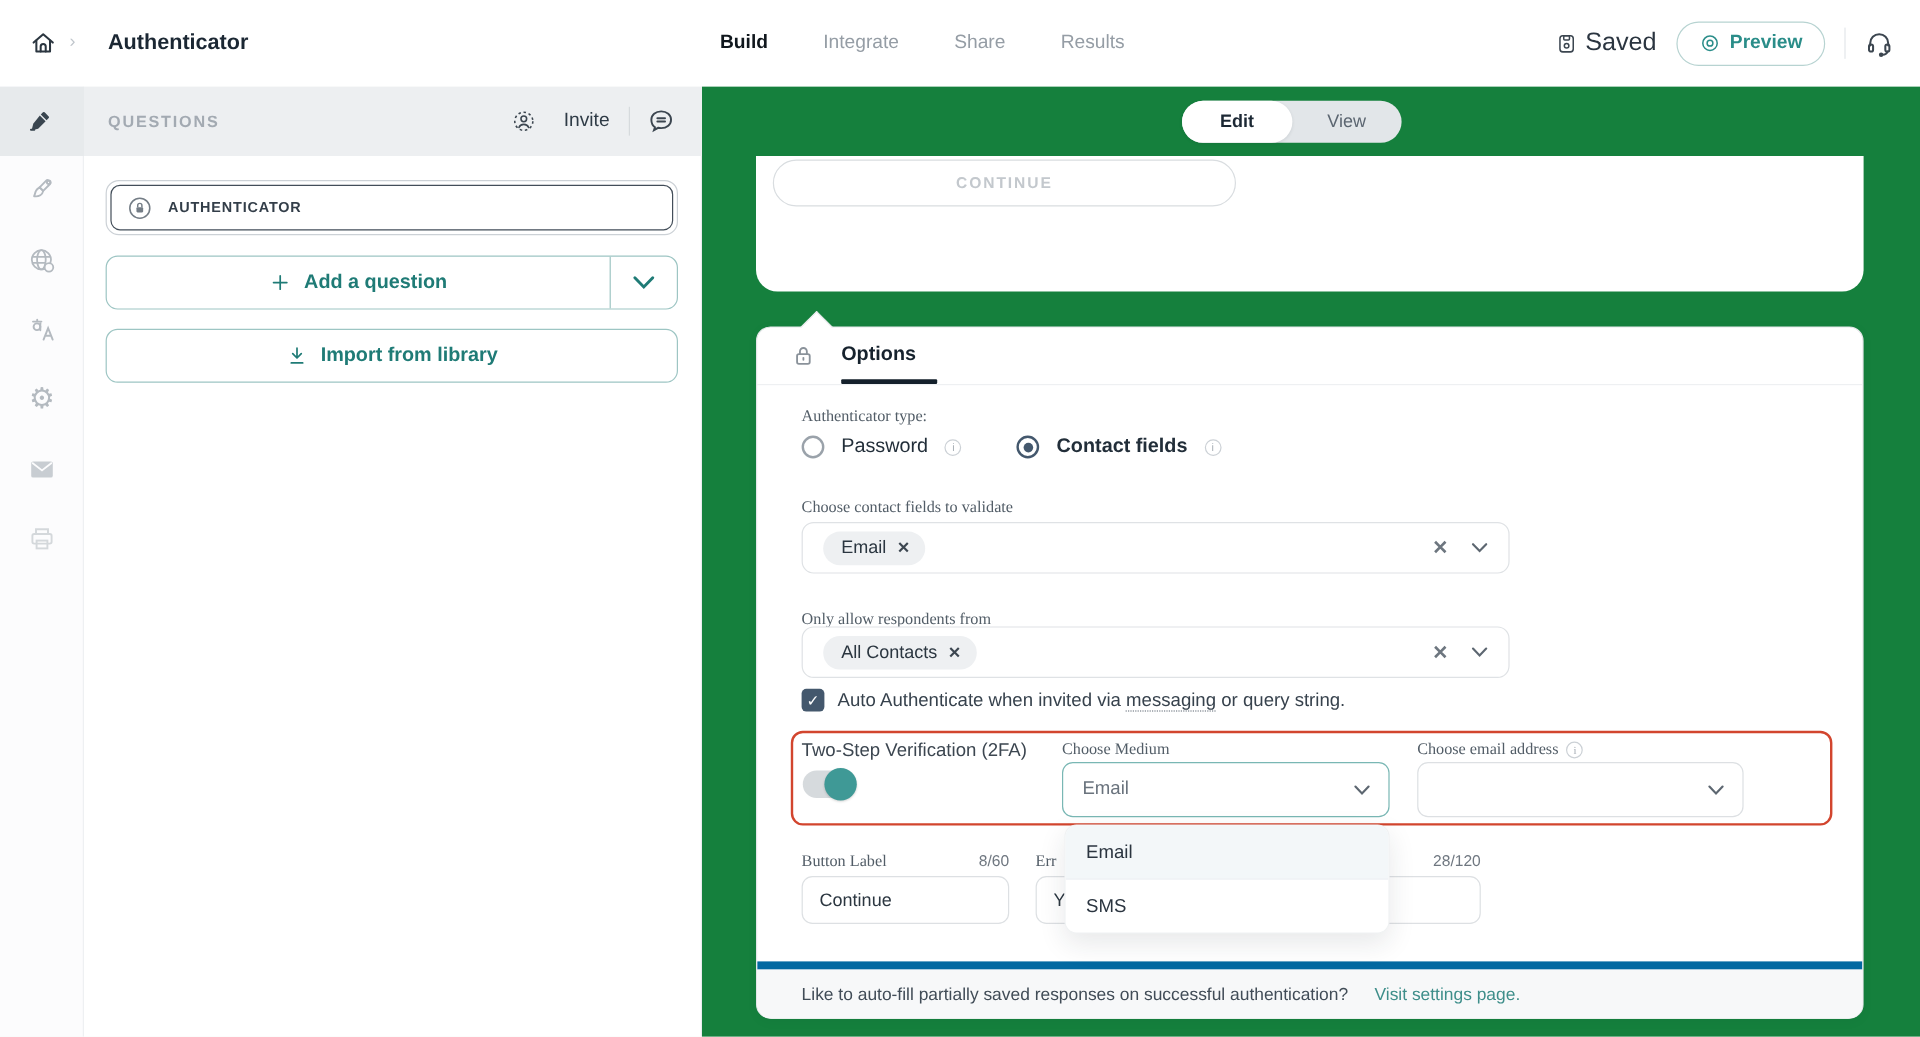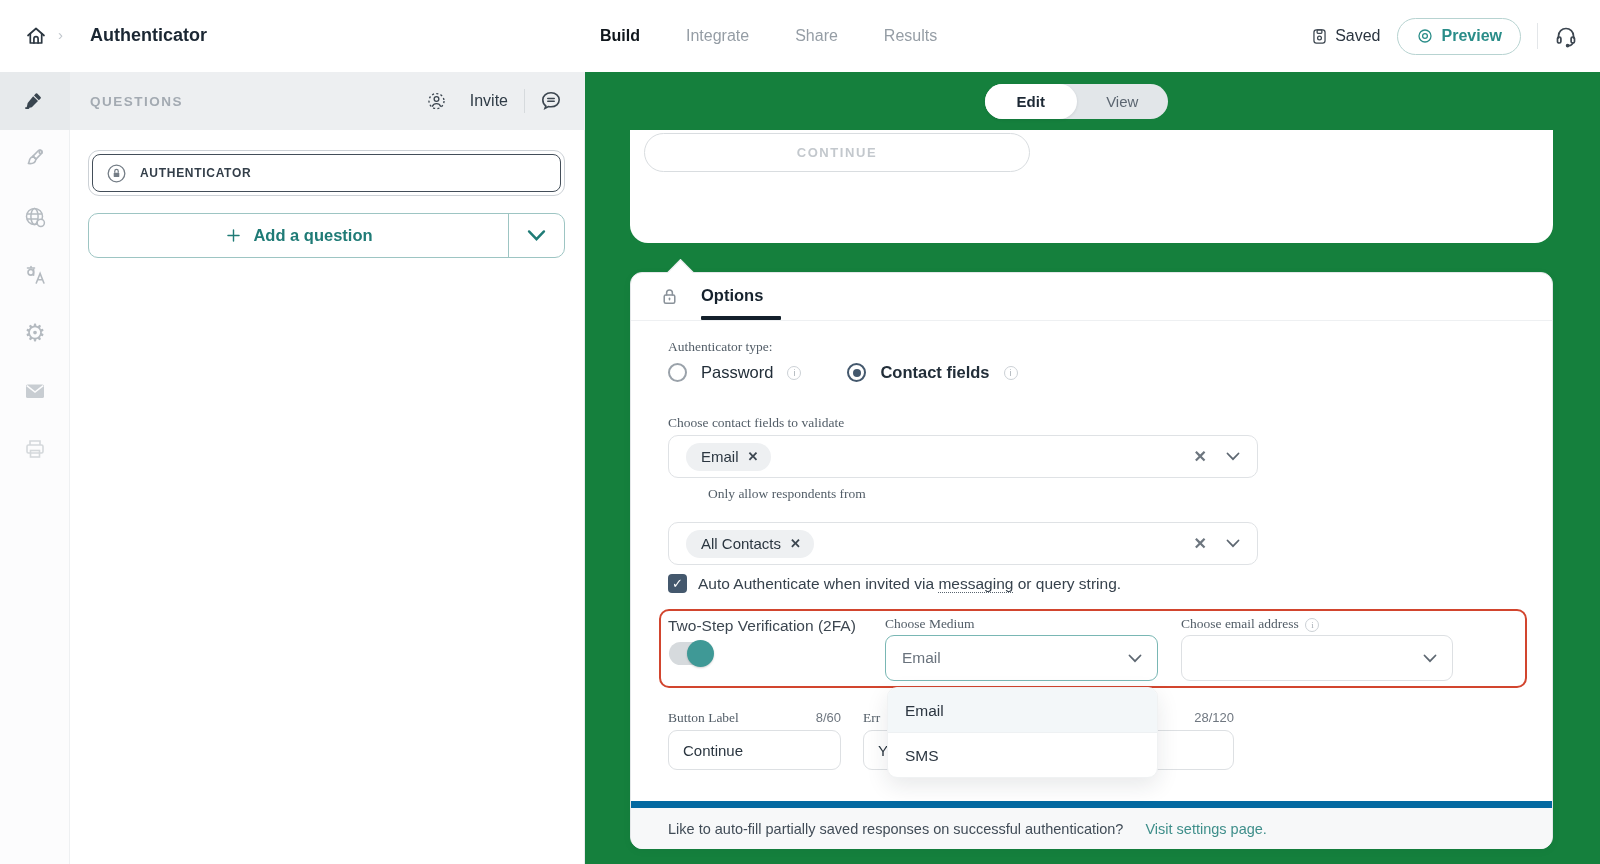--- a/index.html
+++ b/index.html
@@ -9,21 +9,21 @@
 
   
   .hdr { position:absolute; left:0; top:0; width:1600px; height:72px; background:#fff; z-index:20; }
   .hdr .home { position:absolute; left:24px; top:24px; width:24px; height:24px; color:#2b3640; cursor:pointer; }
   .hdr .crumb-sep { position:absolute; left:58px; top:26px; color:#c0c6cc; font-size:15px; }
   .hdr .title { position:absolute; left:90px; top:25px; font-size:18px; font-weight:700; color:#1b2733; }
   .nav { position:absolute; left:600px; top:0; height:72px; display:flex; align-items:center; gap:46px; }
   .nav .tab { font-size:16px; color:#959da5; cursor:pointer; }
   .nav .tab.active { color:#10171d; font-weight:700; }
   .hdr-right { position:absolute; right:22px; top:0; height:72px; display:flex; align-items:center; gap:16px; }
-  .saved { display:flex; align-items:center; gap:6px; color:#2b3540; font-size:16px; }
+  .saved { display:flex; align-items:center; gap:6px; color:#2b3540; font-size:21px; }
   .saved svg { width:19px; height:19px; color:#3c4650; }
   .btn-preview { display:flex; align-items:center; gap:8px; height:37px; padding:0 18px;
                  border:1.5px solid #b7d3d1; border-radius:19px; background:#fff; color:#2a8d89;
                  font-size:16px; font-weight:700; cursor:pointer; }
   .btn-preview svg { width:18px; height:18px; }
   .hdr-div { width:1px; height:26px; background:#e3e6e9; }
   .headset { width:24px; height:24px; color:#3c4650; cursor:pointer; }
 
   
   .rail { position:absolute; left:0; top:72px; width:70px; height:792px; background:#fcfcfd;
@@ -282,20 +282,29 @@
         </svg>
         <span>Add a question</span>
       </span>
       <span class="split">
         <svg width="15" height="10" viewBox="0 0 14 9" fill="none" stroke="currentColor" stroke-width="1.8" stroke-linecap="round">
           <path d="M1.5 1.5 7 7.2l5.5-5.7"></path>
         </svg>
       </span>
     </div>
 
+    <div class="btn-outline btn-import">
+      <span class="main">
+        <svg viewBox="0 0 24 24" fill="none" stroke="currentColor" stroke-width="1.8" stroke-linecap="round" stroke-linejoin="round">
+          <path d="M12 4v10m-4.5-4.3L12 14.3l4.5-4.6"></path>
+            <path d="M6 19.5h12"></path>
+        </svg>
+        <span>Import from library</span>
+      </span>
+    </div>
   </section>
 
   <main class="canvas">
 
     <div class="pill-toggle">
       <span class="seg on">Edit</span>
       <span class="seg">View</span>
     </div>
 
     <div class="survey-card">
@@ -335,21 +344,21 @@
           <span class="x">✕</span>
         </span>
         <span class="clear">✕</span>
         <span class="chev">
           <svg viewBox="0 0 14 9" fill="none" stroke="currentColor" stroke-width="1.8" stroke-linecap="round">
               <path d="M1.5 1.5 7 7.2l5.5-5.7"></path>
             </svg>
         </span>
       </div>
 
-      <span class="flabel" style="left:37px; top:213px;margin-left:40px;">Only allow respondents from</span>
+      <span class="flabel" style="left:37px; top:235px;">Only allow respondents from</span>
       <div class="selfield" style="top:249px;">
         <span class="tag">
           <span>All Contacts</span>
           <span class="x">✕</span>
         </span>
         <span class="clear">✕</span>
         <span class="chev">
           <svg viewBox="0 0 14 9" fill="none" stroke="currentColor" stroke-width="1.8" stroke-linecap="round">
               <path d="M1.5 1.5 7 7.2l5.5-5.7"></path>
             </svg>

